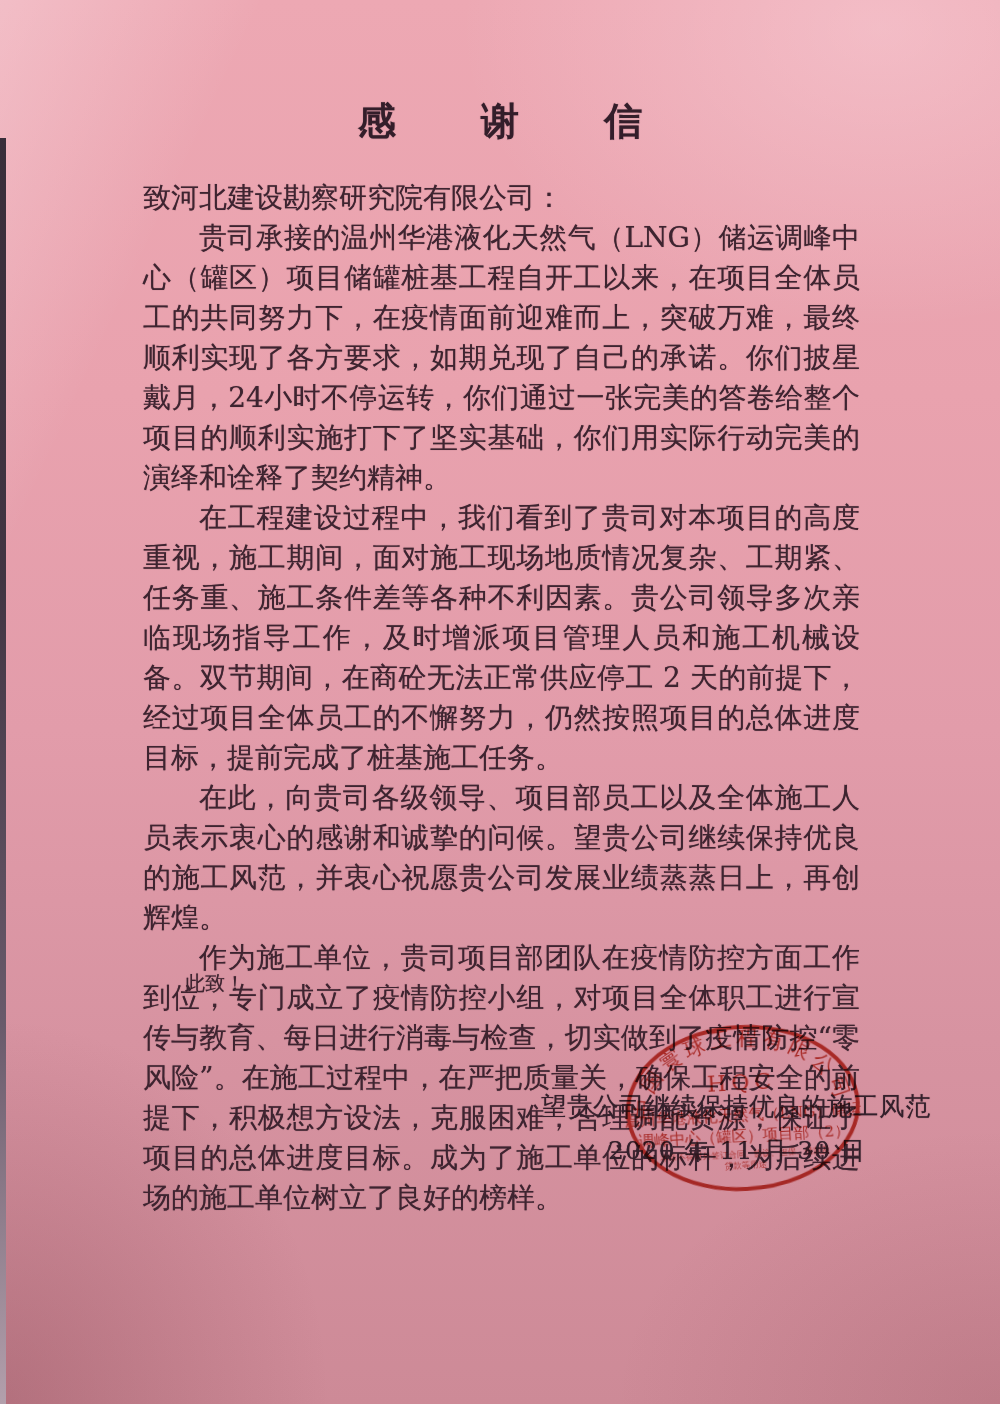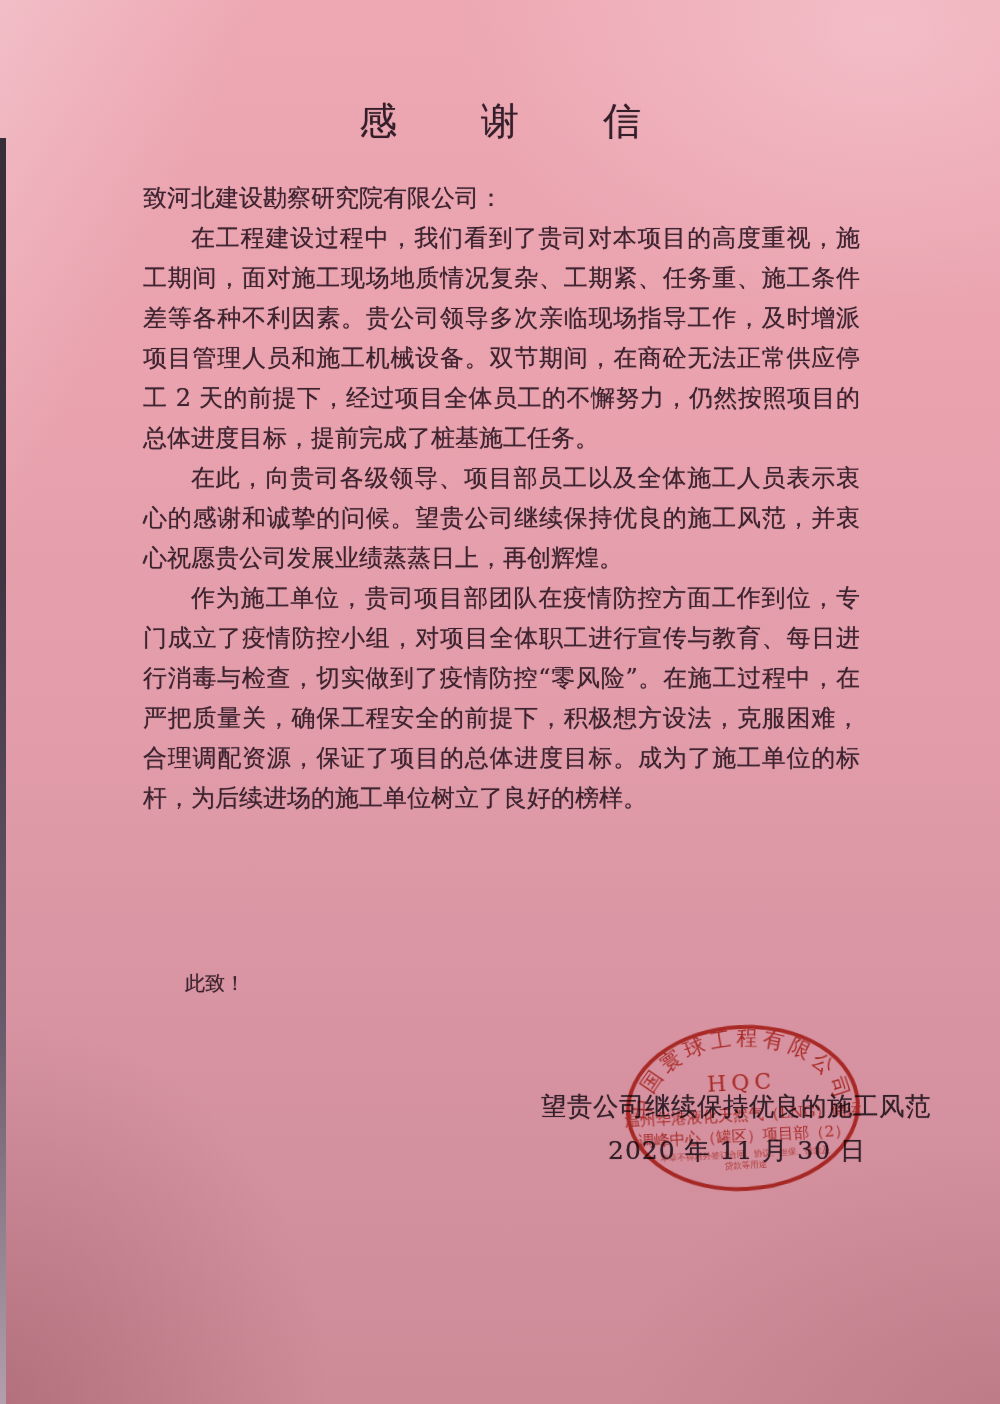--- a/index.html
+++ b/index.html
@@ -18,28 +18,28 @@
       linear-gradient(180deg, #eda8b3 0%, #e9a2ae 28%, #e29caa 52%, #d793a1 74%, #cd8a97 100%);
   }
   .edge-shadow {
     position: absolute; left: 0; top: 138px; width: 6px; height: 1266px;
     background: linear-gradient(180deg, #241f2b 0%, #2f2937 35%, #5d5465 70%, #b3a5b1 100%);
     opacity: 0.9;
   }
   .title {
     position: absolute; left: 0; top: 96px; width: 1000px;
     text-align: center;
-    font-size: 38px; font-weight: 400;
+    font-size: 38px; font-weight: 700;
     letter-spacing: 36px; text-indent: 36px;
     color: #331e2a;
     text-shadow: 0 0 1px rgba(60,30,45,0.55);
   }
   .body-text {
     position: absolute; left: 143px; top: 178px; width: 717px;
-    font-size: 24px; line-height: 40px;
+    font-size: 28px; line-height: 40px;
     color: #3e2430;
     text-align: justify;
     text-justify: inter-character;
     word-break: break-all;
     text-shadow: 0 0 0.8px rgba(62,36,48,0.65);
   }
   .salutation { text-indent: 0; }
   .para { text-indent: 2em; }
   .closing {
     position: absolute; left: 185px; top: 970px;
@@ -72,20 +72,21 @@
 </head>
 <body>
 
 <div class="paper">
   <div class="edge-shadow"></div>
 
   <div class="title">感  谢  信</div>
 
   <div class="body-text">
     <div class="salutation">致河北建设勘察研究院有限公司：</div>
+    <div class="para">贵司承接的温州华港液化天然气（LNG）储运调峰中心（罐区）项目储罐桩基工程自开工以来，在项目全体员工的共同努力下，在疫情面前迎难而上，突破万难，最终顺利实现了各方要求，如期兑现了自己的承诺。你们披星戴月，24小时不停运转，你们通过一张完美的答卷给整个项目的顺利实施打下了坚实基础，你们用实际行动完美的演绎和诠释了契约精神。</div>
     <div class="para">在工程建设过程中，我们看到了贵司对本项目的高度重视，施工期间，面对施工现场地质情况复杂、工期紧、任务重、施工条件差等各种不利因素。贵公司领导多次亲临现场指导工作，及时增派项目管理人员和施工机械设备。双节期间，在商砼无法正常供应停工 2 天的前提下，经过项目全体员工的不懈努力，仍然按照项目的总体进度目标，提前完成了桩基施工任务。</div>
     <div class="para">在此，向贵司各级领导、项目部员工以及全体施工人员表示衷心的感谢和诚挚的问候。望贵公司继续保持优良的施工风范，并衷心祝愿贵公司发展业绩蒸蒸日上，再创辉煌。</div>
     <div class="para">作为施工单位，贵司项目部团队在疫情防控方面工作到位，专门成立了疫情防控小组，对项目全体职工进行宣传与教育、每日进行消毒与检查，切实做到了疫情防控“零风险”。在施工过程中，在严把质量关，确保工程安全的前提下，积极想方设法，克服困难，合理调配资源，保证了项目的总体进度目标。成为了施工单位的标杆，为后续进场的施工单位树立了良好的榜样。</div>
   </div>
 
   <div class="closing">此致！</div>
 
   <div class="sig-company">望贵公司继续保持优良的施工风范</div>
   <div class="sig-date">2020 年 11 月 30 日</div>
 

